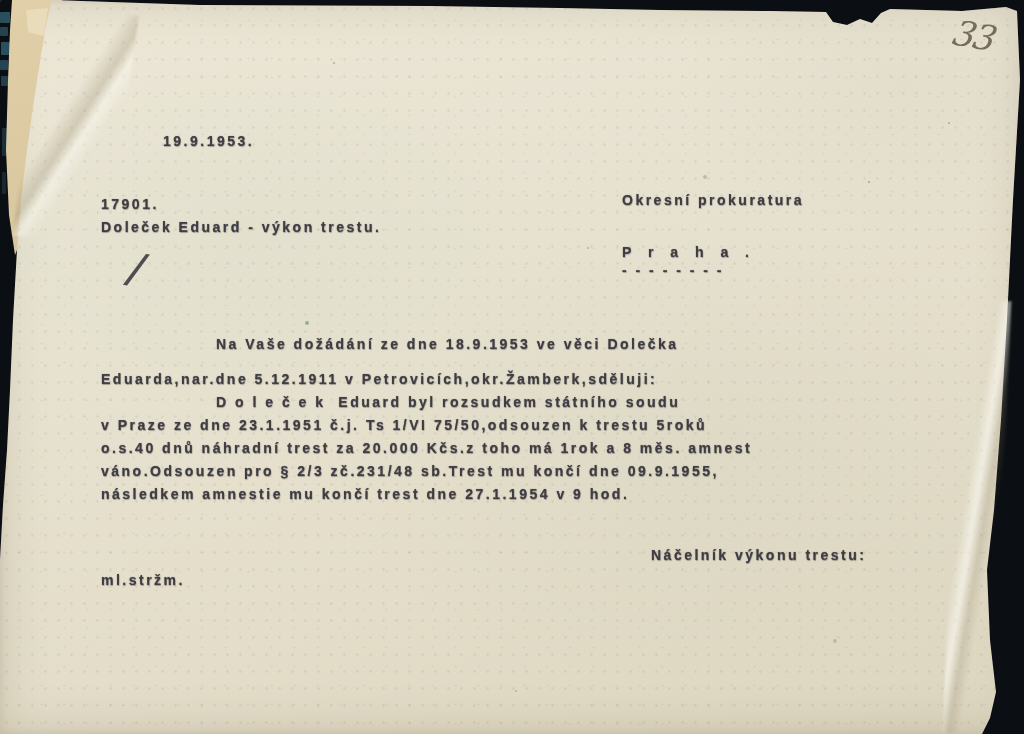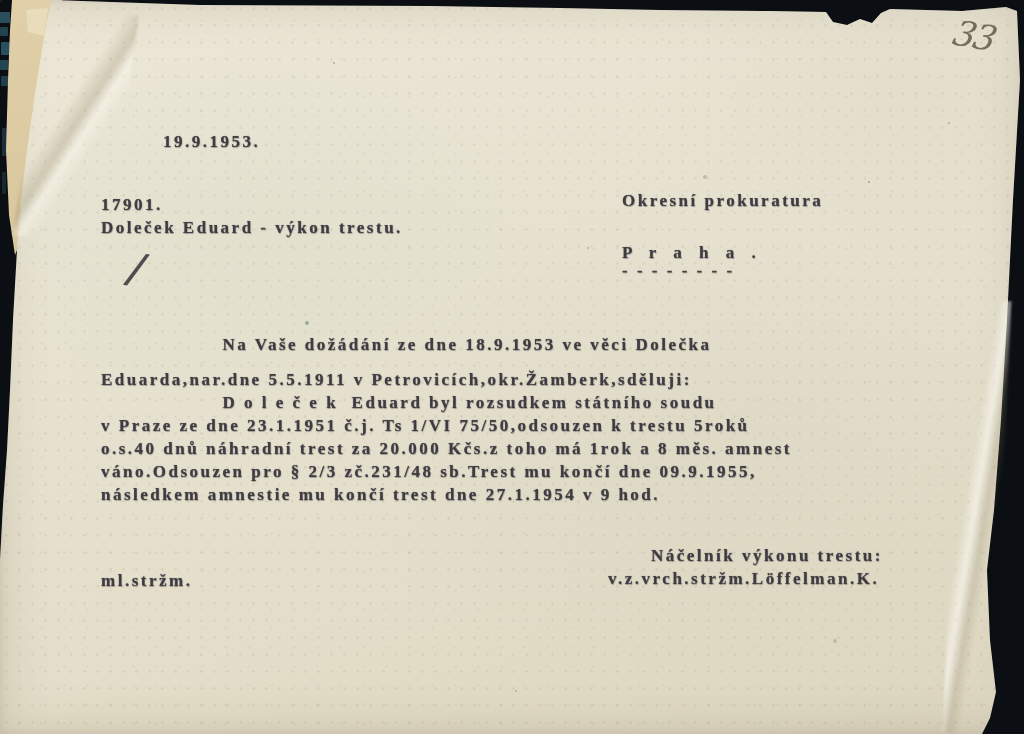--- a/index.html
+++ b/index.html
@@ -61,22 +61,22 @@
       306px 322px 0 1px rgba(60,110,100,0.45),
       587px 247px 0 rgba(84,78,62,0.34),
       141px 452px 0 rgba(84,78,62,0.30),
       834px 640px 0 1px rgba(104,96,76,0.26),
       515px 690px 0 rgba(84,78,62,0.30),
       948px 122px 0 rgba(84,78,62,0.36);
   }
   
   .tw{
     position:absolute;
-    font-family:Liberation Serif, serif;
-    font-size:17px;line-height:23px;font-weight:700;
+    font-family:Liberation Sans, sans-serif;
+    font-size:14px;line-height:23px;font-weight:700;
     letter-spacing:2.5px;white-space:pre;
     color:rgba(57,55,62,0.88);
     text-shadow:0 0 1px rgba(57,55,62,0.65), 0.5px 0.5px 0.8px rgba(57,55,62,0.35);
     text-align:right;
   }
   .wide{letter-spacing:6.5px;}
   .hand{
     position:absolute;
     font-family:"DejaVu Serif",serif;font-style:italic;font-weight:400;
     color:rgba(104,96,78,0.9);
@@ -111,28 +111,27 @@
   <div class="tw" style="left:101px;top:216px;">Doleček Eduard - výkon trestu.</div>
 
   <div class="tw" style="left:622px;top:189px;">Okresní prokuratura</div>
   <div class="tw wide" style="left:622px;top:241px;">P r a h a .</div>
   <div class="tw" style="left:622px;top:259px;">- - - - - - - -</div>
 
   <div class="hand hand-slash">/</div>
 
   <div>
     <div class="tw" style="left:101px;top:333px;">                  Na Vaše dožádání ze dne 18.9.1953 ve věci Dolečka</div>
-    <div class="tw" style="left:101px;top:368px;">Eduarda,nar.dne 5.5.1911 v Petrovicích,okr.Žamberk,sděluji:</div>
+    <div class="tw" style="left:101px;top:368px;">Eduarda,nar.dne 5.12.1911 v Petrovicích,okr.Žamberk,sděluji:</div>
     <div class="tw" style="left:101px;top:391px;">                  D o l e č e k  Eduard byl rozsudkem státního soudu</div>
     <div class="tw" style="left:101px;top:414px;">v Praze ze dne 23.1.1951 č.j. Ts 1/VI 75/50,odsouzen k trestu 5roků</div>
     <div class="tw" style="left:101px;top:437px;">o.s.40 dnů náhradní trest za 20.000 Kčs.z toho má 1rok a 8 měs. amnest</div>
     <div class="tw" style="left:101px;top:460px;">váno.Odsouzen pro § 2/3 zč.231/48 sb.Trest mu končí dne 09.9.1955,</div>
     <div class="tw" style="left:101px;top:483px;">následkem amnestie mu končí trest dne 27.1.1954 v 9 hod.</div>
   </div>
 
   <div class="tw" style="left:101px;top:569px;">ml.stržm.</div>
 
   <div class="tw" style="left:651px;top:544px;">Náčelník výkonu trestu:</div>
-  <div class="tw" style="left:608px;top:567px;">v.z.vrch.stržm.Löffelman.K.</div>
 
   <div class="hand hand-33">33</div>
 
 </div>
 
 </body></html>

